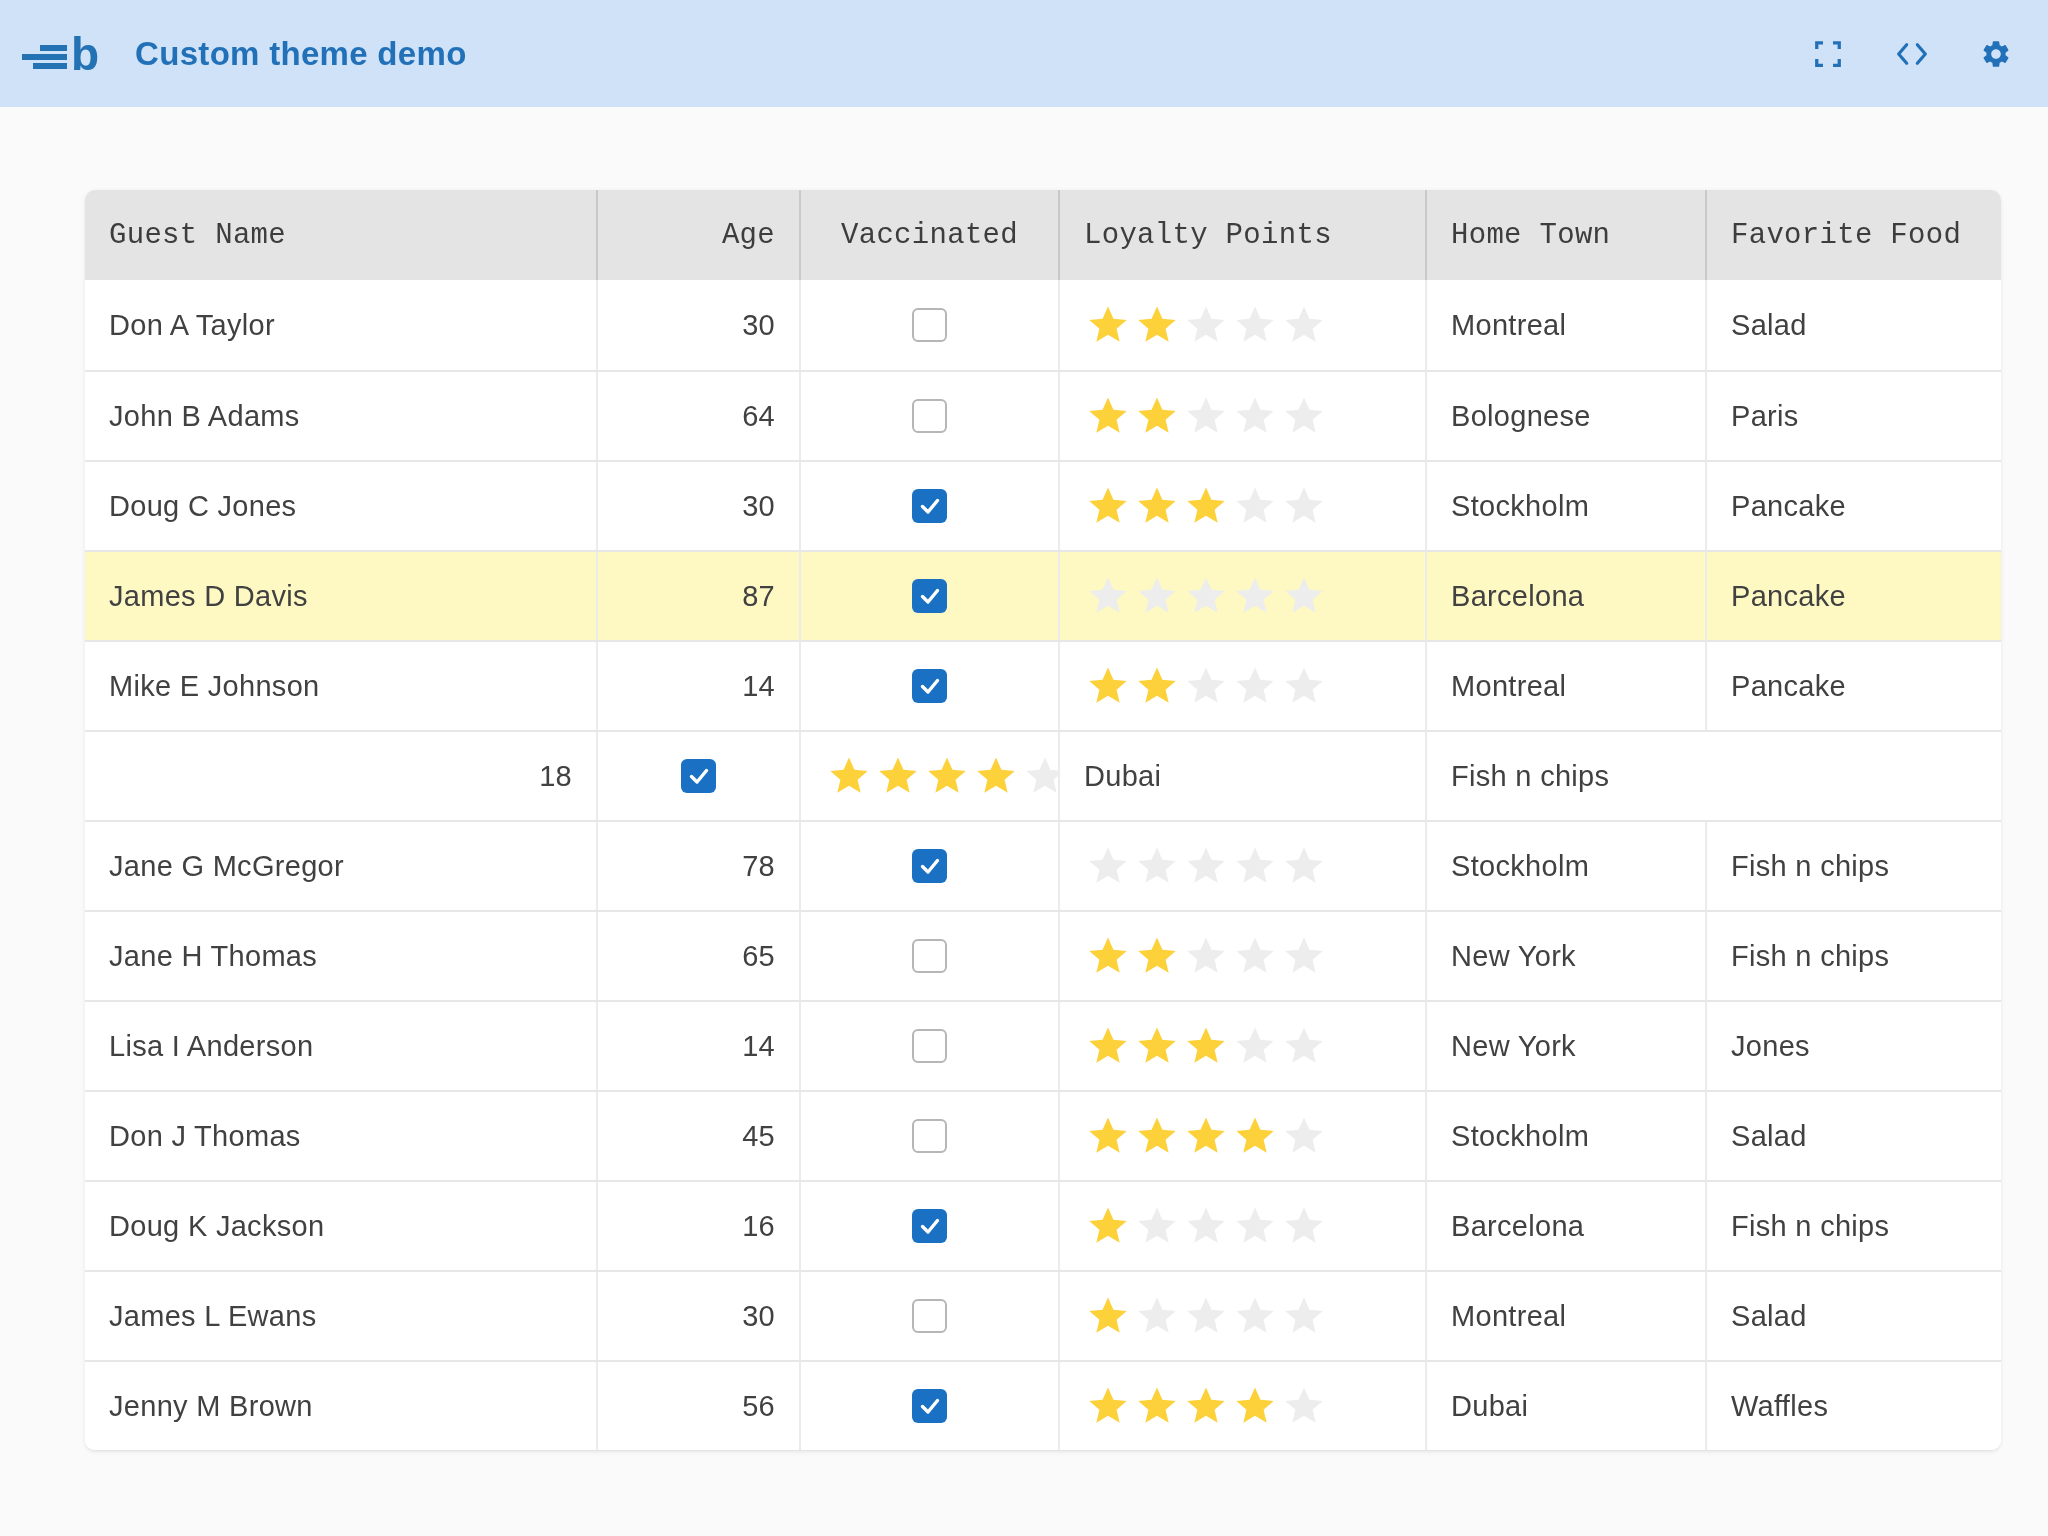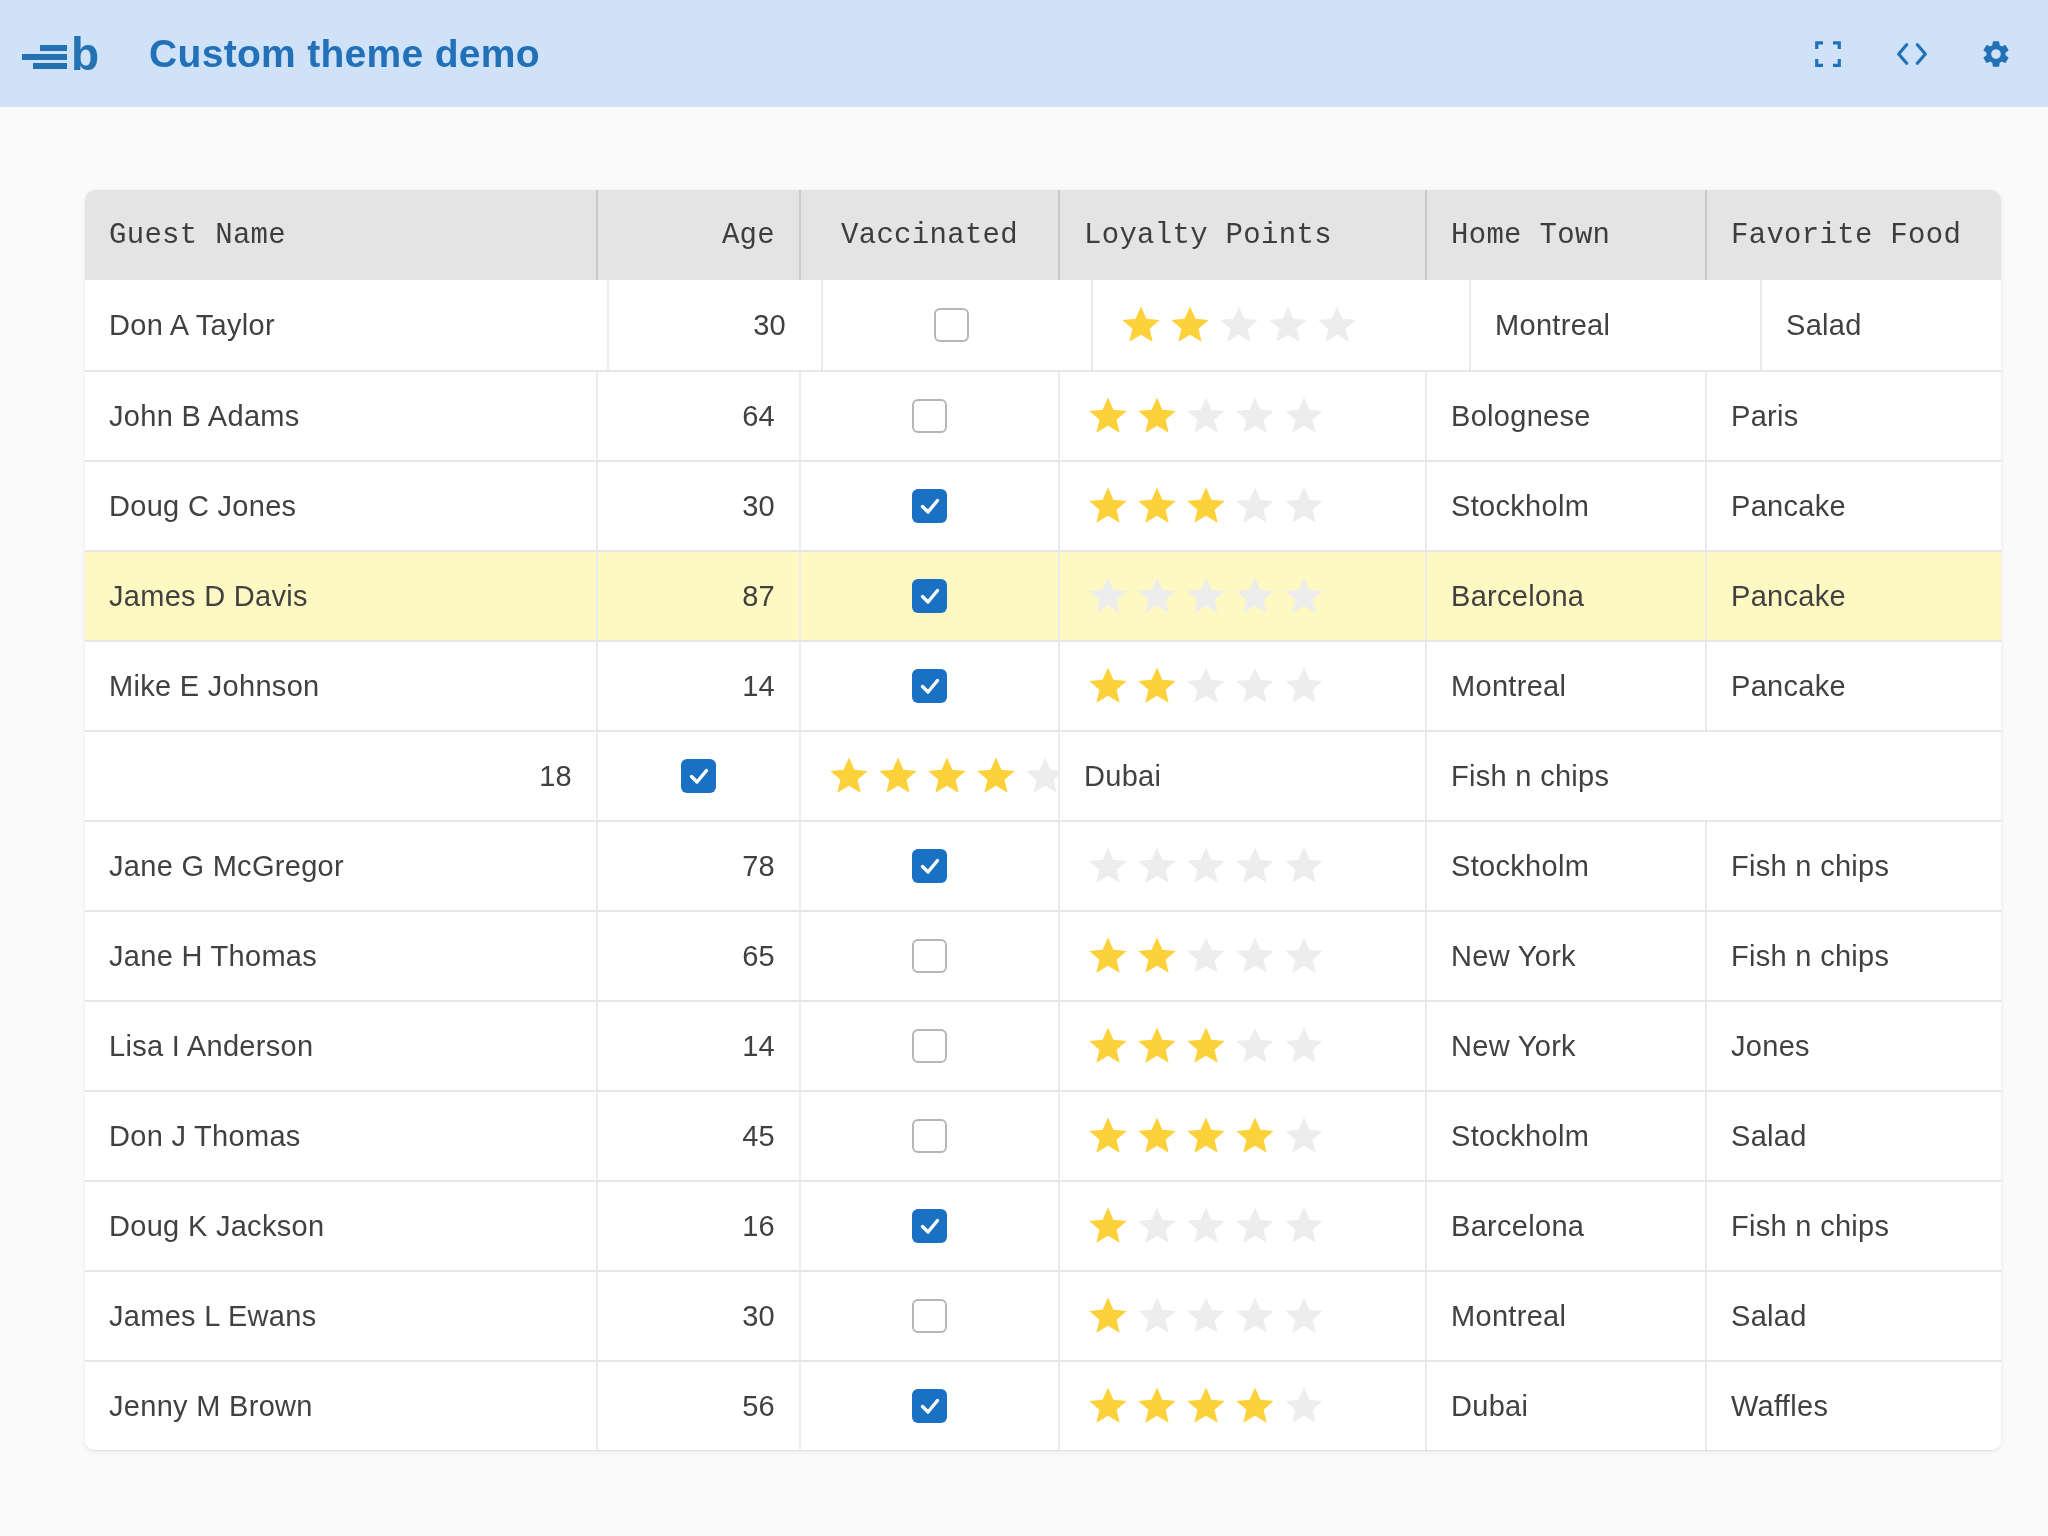--- a/index.html
+++ b/index.html
@@ -22,21 +22,21 @@
   .logo-bars { position:relative; width:45px; height:25px; margin-top:8px; }
   .logo-bars i { position:absolute; height:6px; background:#2372b4; display:block; }
   .logo-bars i.b1 { top:0;  right:0; width:27px; }
   .logo-bars i.b2 { top:9px; right:0; width:45px; }
   .logo-bars i.b3 { top:18px; right:0; width:34px; }
   .logo-letter {
     font-size:46px; font-weight:bold; color:#2372b4;
     line-height:1; margin-left:4px;
   }
   .banner-title {
-    font-size:39px; font-weight:bold; color:#2271b8; letter-spacing:.3px;margin-left:14px;
+    font-size:33px; font-weight:bold; color:#2271b8; letter-spacing:.3px;
   }
   .banner-actions { margin-left:auto; display:flex; align-items:center; gap:52px; }
   .banner-actions .abtn {
     width:32px; height:32px; display:flex; align-items:center; justify-content:center;
     cursor:pointer; background:none; border:none;
   }
   .abtn svg { display:block; }
 
   
   .grid {
@@ -49,21 +49,21 @@
   }
   .grid-row {
     display:grid;
     grid-template-columns:511px 203px 259px 367px 280px 296px;
     height:90px;
   }
   .grid-header { background:#e4e4e4;font-family:Liberation Mono, monospace; }
   .grid-header .cell { border-left:2px solid #c9c9c9; color:#3d3d3d; }
   .grid-header .cell:first-child { border-left:none; }
   .grid-body .grid-row { background:#ffffff; border-top:2px solid #e7e7e7; }
-  .grid-body .grid-row:first-child { border-top:none;gap:11px; }
+  .grid-body .grid-row:first-child { border-top:none; }
   .grid-body .grid-row.selected { background:#fef9c3; }
   .grid-body .cell { border-left:2px solid #ebebeb; color:#414141; }
   .grid-body .cell:first-child { border-left:none; }
   .cell {
     display:flex; align-items:center;
     font-size:29px; letter-spacing:.3px;
     padding:0 24px;
     overflow:hidden; white-space:nowrap;
   }
   .cell.align-right { justify-content:flex-end; }

